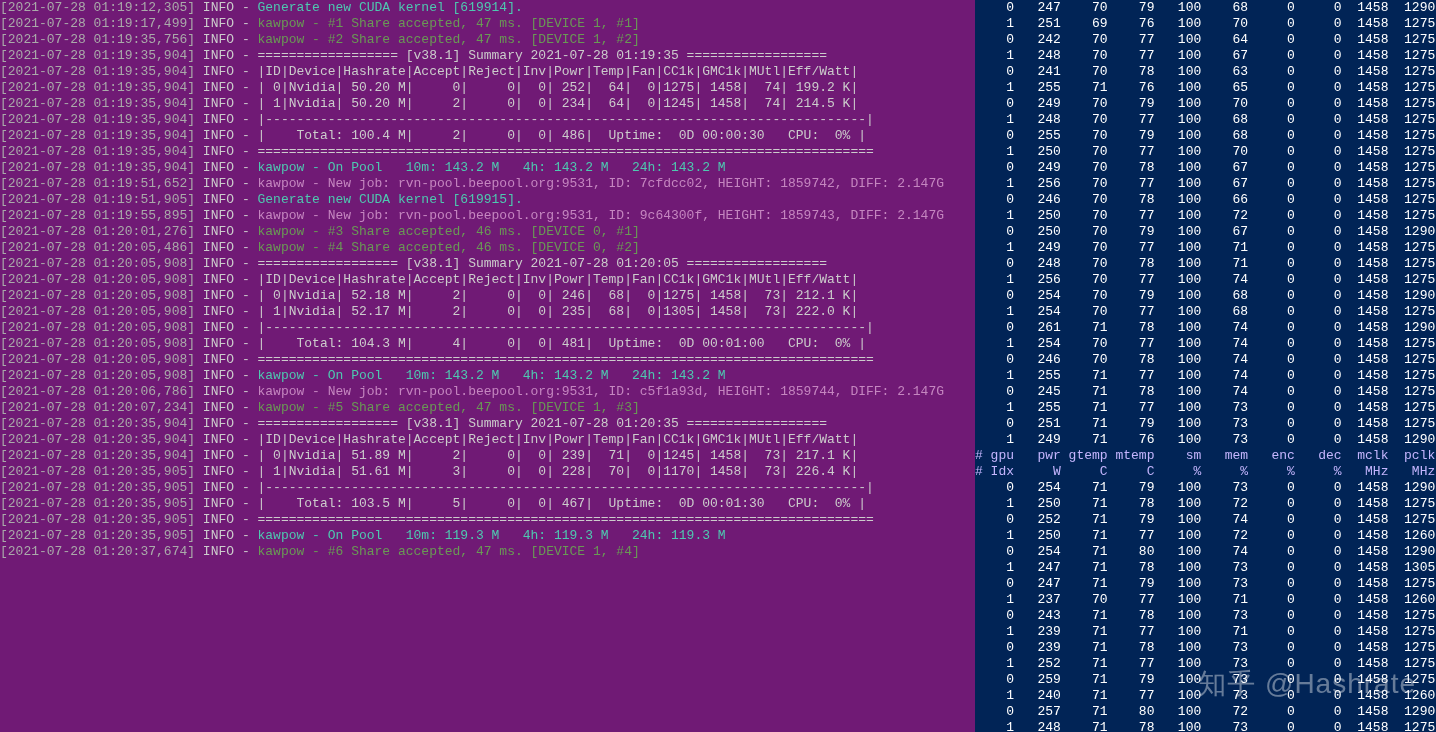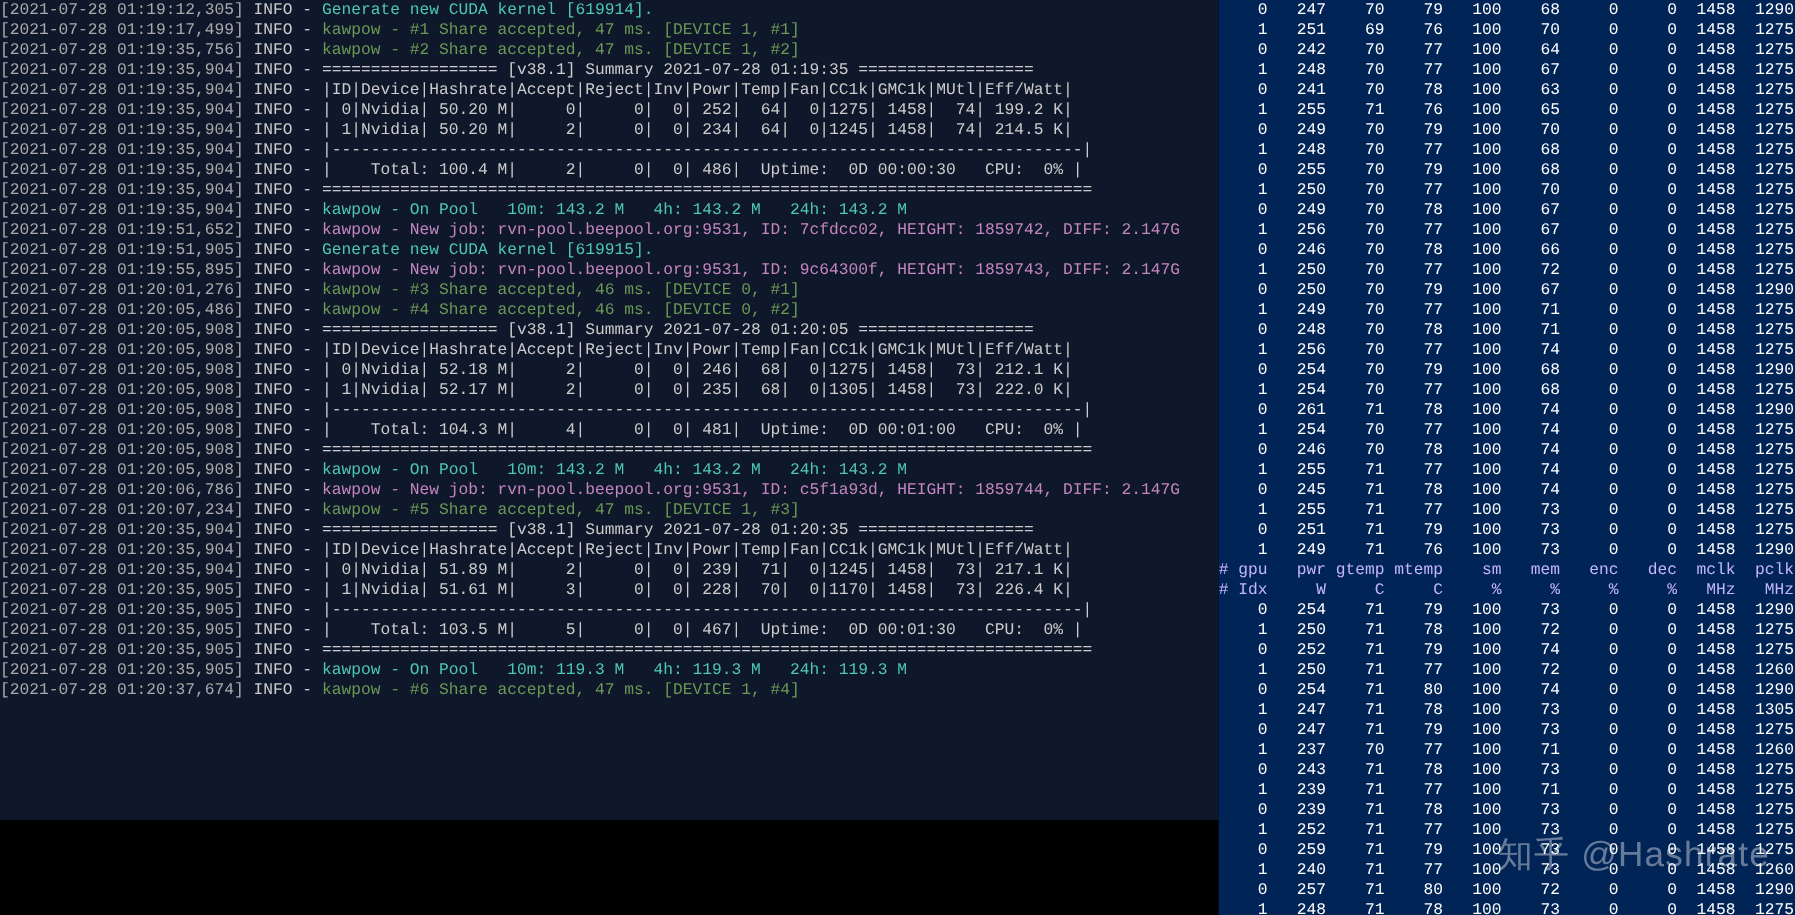--- a/index.html
+++ b/index.html
@@ -12,22 +12,22 @@
     width: 1436px;
     height: 732px;
     overflow: hidden;
     position: relative;
   }
   .left-panel {
     position: absolute;
     left: 0;
     top: 0;
     width: 975px;
-    height: 656px;
-    background: #0f172a;
+    height: 732px;
+    background: #701a75;
     padding: 0;
     white-space: pre;
     overflow: hidden;
   }
   .right-panel {
     position: absolute;
     left: 975px;
     top: 0;
     width: 461px;
     height: 732px;

